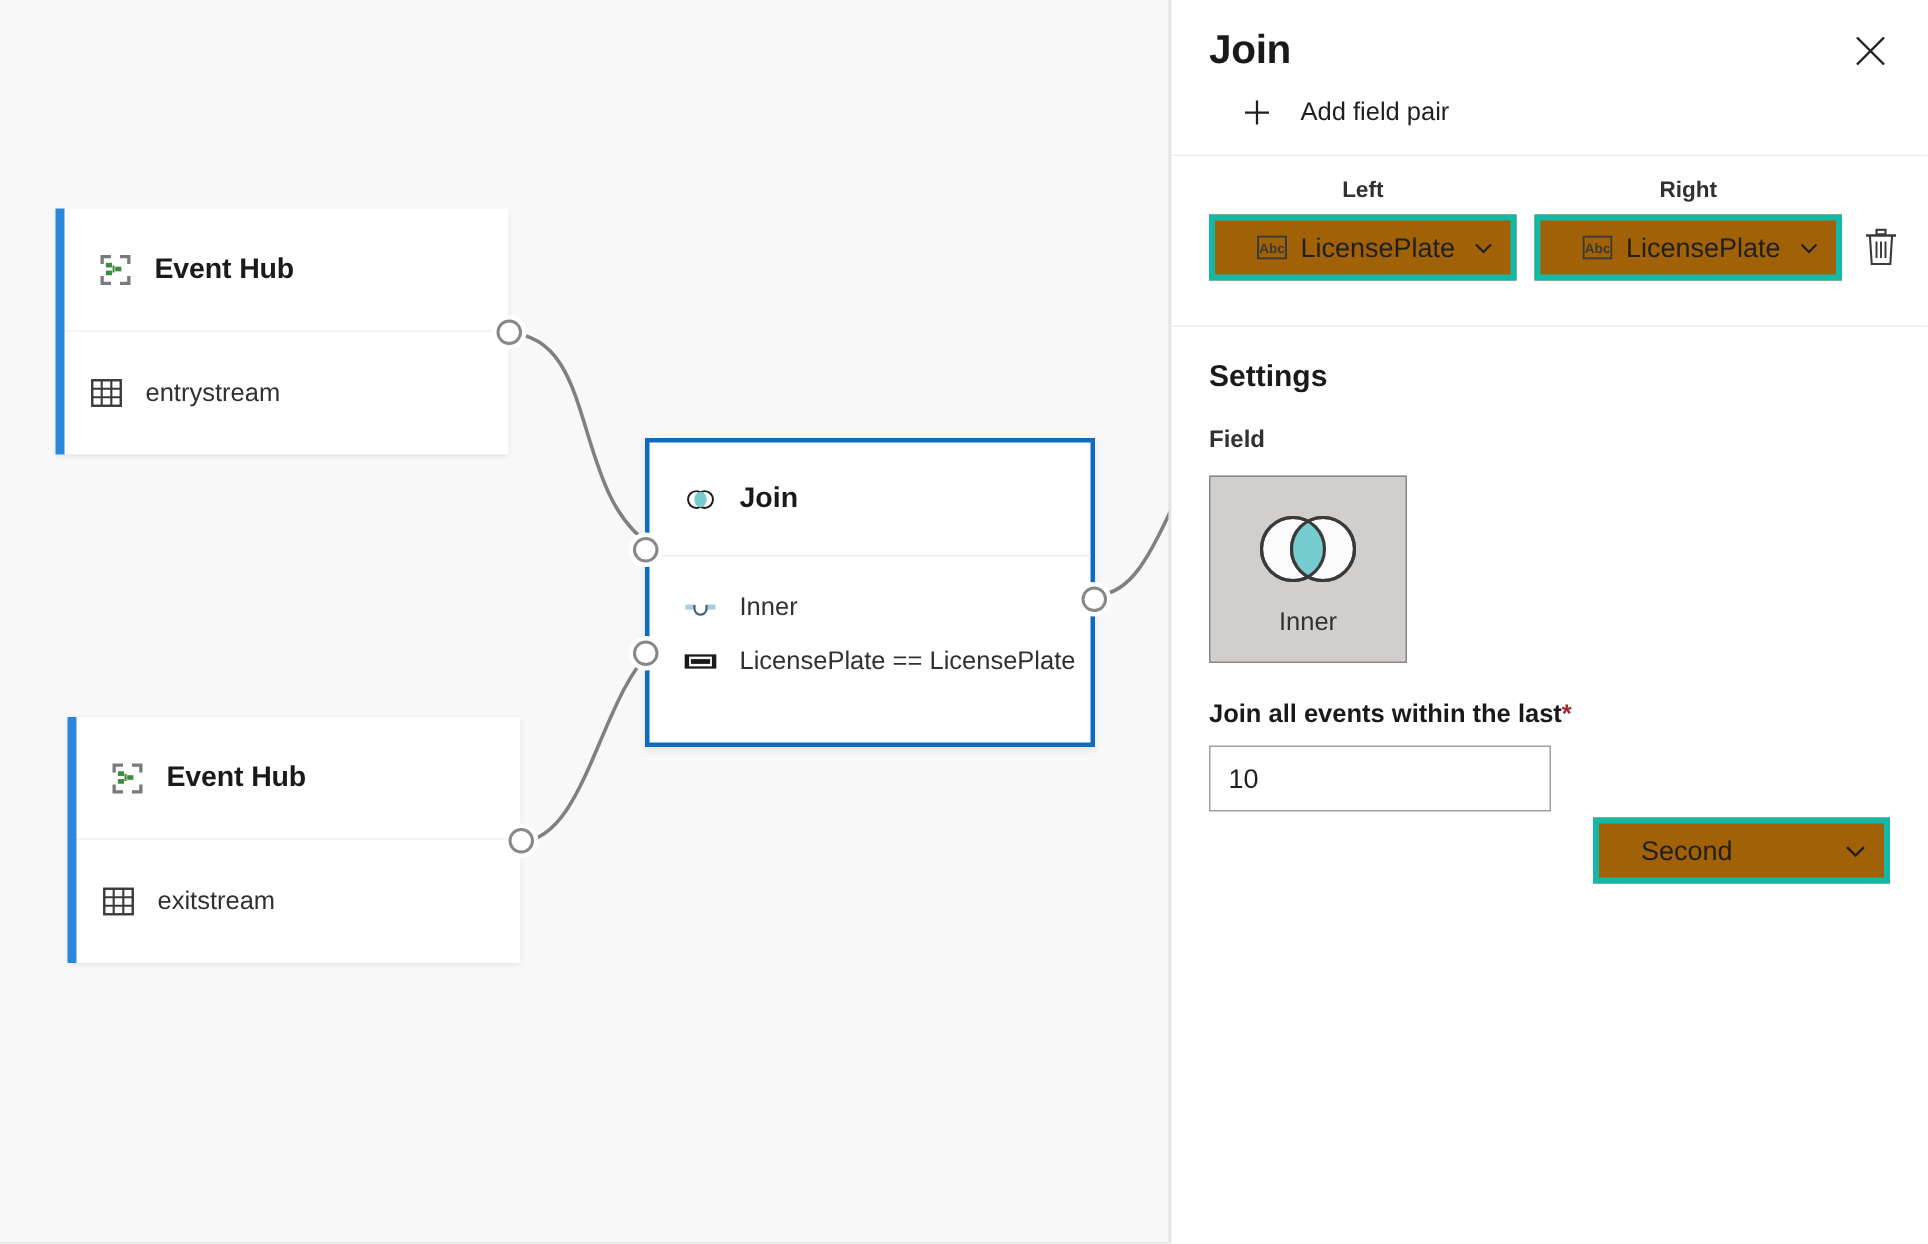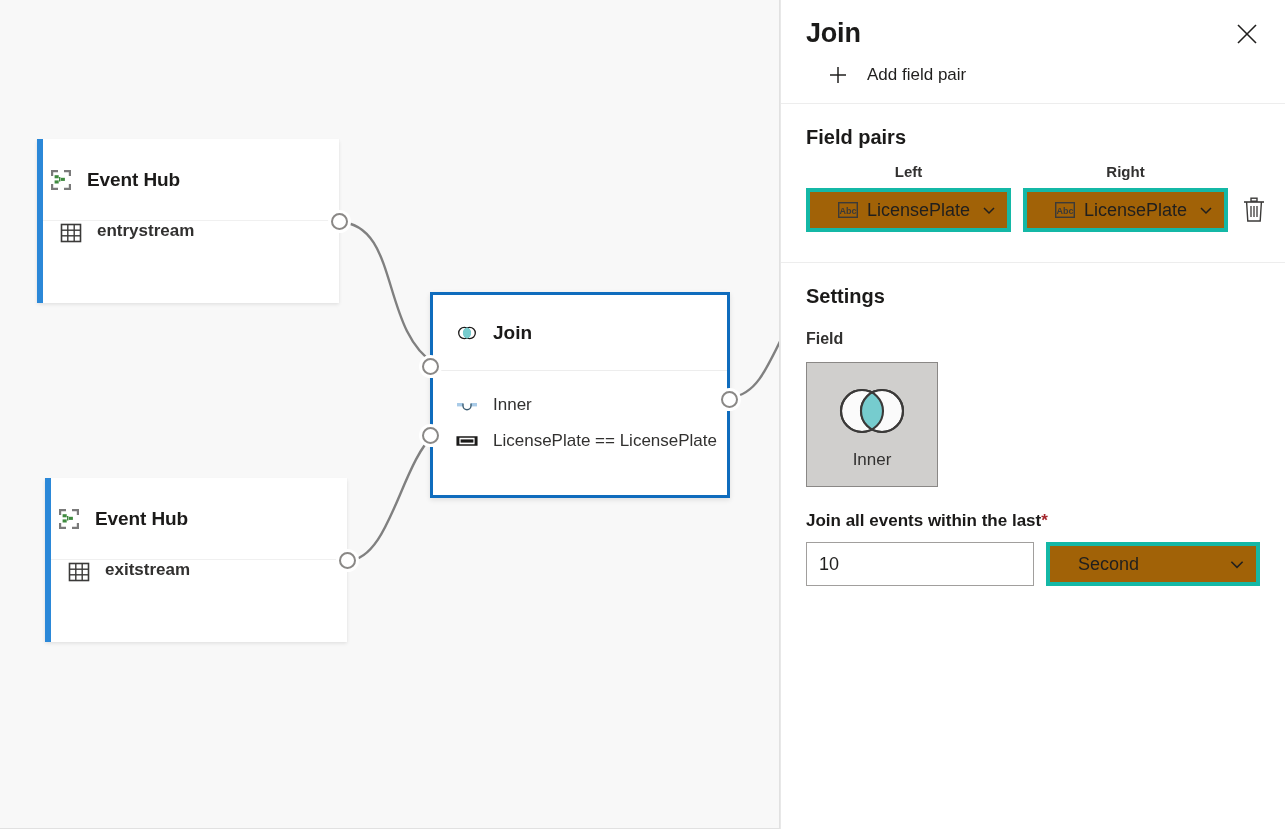--- a/index.html
+++ b/index.html
@@ -52,31 +52,30 @@
   .node .accent {
     position: absolute;
     left: 0; top: 0; bottom: 0;
     width: 6px;
     background: #2b88d8;
   }
   .node-head {
     display: flex;
     align-items: center;
     height: 50%;
-    padding-left: 12px;
+    padding-left: 28px;
     box-sizing: border-box;
     border-bottom: 1px solid #f0f0f0;
   }
   .node-body {
     display: flex;
-    align-items: flex-start;
+    align-items: center;
     height: 50%;
     padding-left: 22px;
     box-sizing: border-box;
-    font-weight: bold;
   }
   .node-title {
     font-size: 19px;
     font-weight: 700;
     letter-spacing: -0.1px;
     color: #1b1a19;
   }
   .node-sub {
     font-size: 17px;
     color: #323130;
@@ -254,33 +253,33 @@
   .type-card .tlabel { font-size: 17px; color: #323130; }
 
   
   .req-label {
     font-size: 17px;
     font-weight: 600;
     color: #1b1a19;
     margin-top: 24px;
   }
   .req-star { color: #a4262c; font-weight: 600; }
-  .last-row { display: flex; gap: 12px; margin-top: 11px; }
+  .last-row { display: flex; gap: 28px; margin-top: 11px; }
   .text-input {
     width: 228px; height: 44px;
     border: 1px solid #a19f9d;
     background: #fff;
     box-sizing: border-box;
     font-family: "Liberation Sans", sans-serif;
     font-size: 18px;
     color: #201f1e;
     padding: 0 12px;
     outline: none;
   }
-  .unit-combo { width: 226px; }
+  .unit-combo { width: 226px; margin-top: 48px; }
   .unit-combo .ctext { font-size: 18px; }
 </style>
 </head>
 <body>
 
 <div class="app">
 
   <div class="canvas">
 
     <svg class="edges" viewBox="0 0 780 829" width="780" height="829">
@@ -396,21 +395,20 @@
           <line x1="10" y1="2" x2="10" y2="18" stroke="#201f1e" stroke-width="1.5"></line>
           <line x1="2" y1="10" x2="18" y2="10" stroke="#201f1e" stroke-width="1.5"></line>
         </svg>
         <span>Add field pair</span>
       </div>
     </div>
 
     <div class="divider" style="margin-top:18px;"></div>
 
     <div class="panel-inner">
-      <h2 class="sec-title">Field pairs</h2>
 
       <div class="pair-row">
         <div class="pair-col">
           <span class="field-label">Left</span>
           <div class="combo" style="width:205px;">
             <svg class="abc" width="20" height="16" viewBox="0 0 20 16">
               <rect x="0.7" y="0.7" width="18.6" height="14.6" fill="none" stroke="#3b3a39" stroke-width="1.4"></rect>
               <text x="10" y="11.6" font-family="'Liberation Sans', sans-serif" font-size="9" font-weight="700" fill="#3b3a39" text-anchor="middle">Abc</text>
             </svg>
             <span class="ctext">LicensePlate</span>

